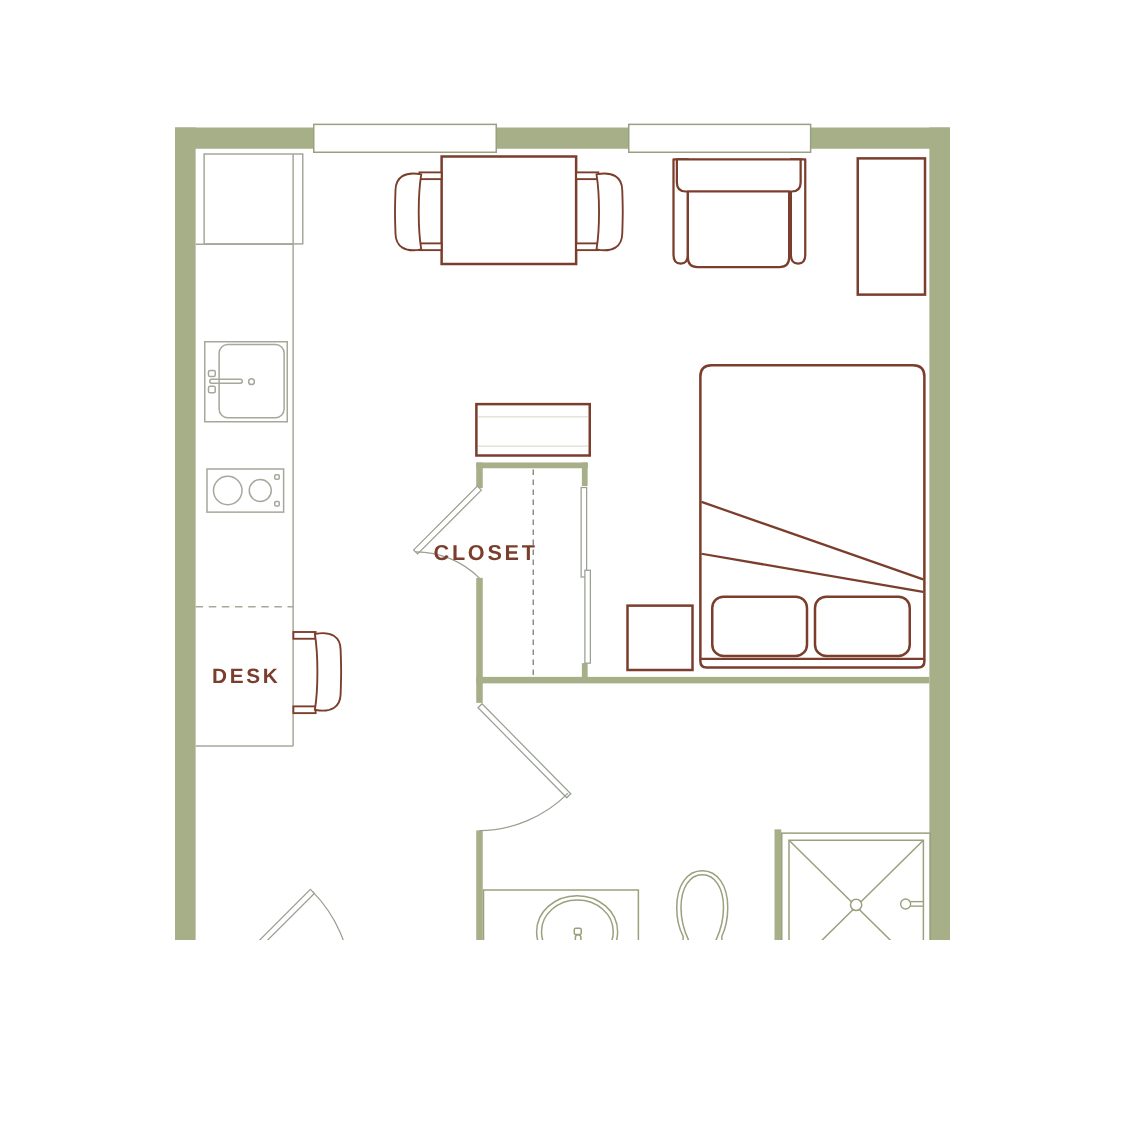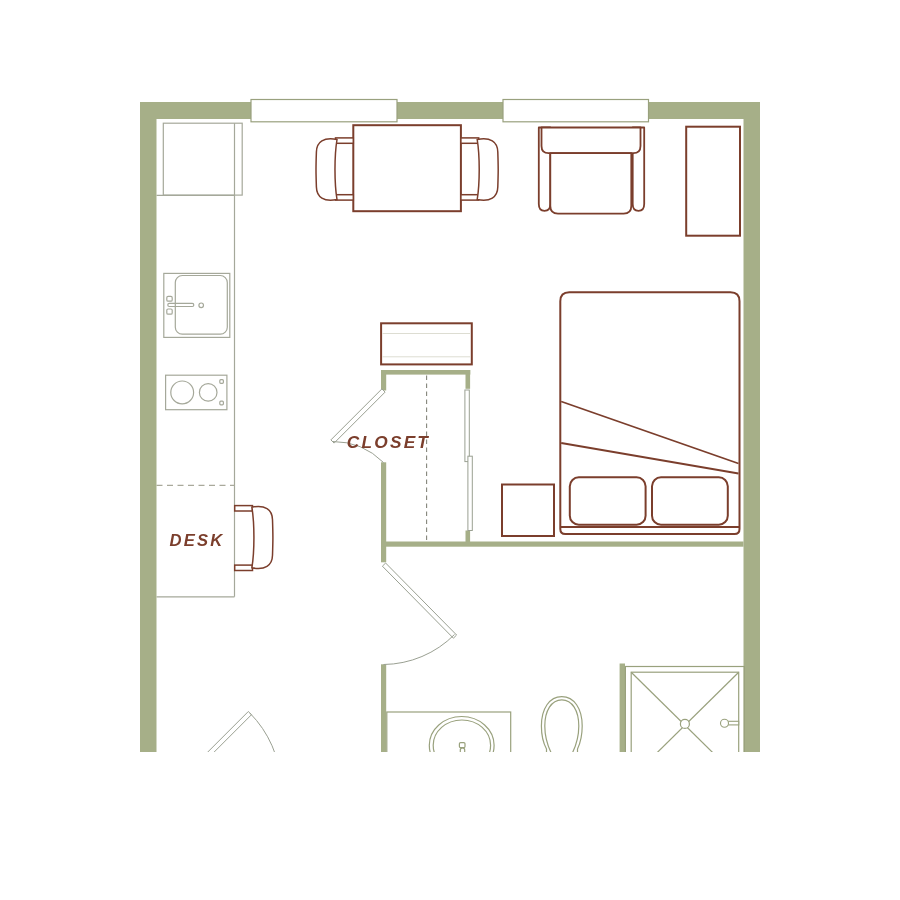--- a/index.html
+++ b/index.html
@@ -1,16 +1,16 @@
 <!DOCTYPE html>
 <html><head>
 <meta charset="utf-8">
 <style>
   html,body{margin:0;padding:0;background:#ffffff;}
-  .wrap{width:900px;height:752px;font-style:italic;}
+  .wrap{width:900px;height:752px;}
   text{font-family:"Liberation Sans",sans-serif;}
 </style>
 </head>
 <body>
 <div class="wrap">
 <svg width="900" height="900" viewBox="0 0 900 900">
 
 <g stroke="#a5a89a" stroke-width="1.2" fill="none">
   <path d="M234.5,123.2 V596.8"></path>
   <path d="M156.5,195.4 H234.5"></path>

